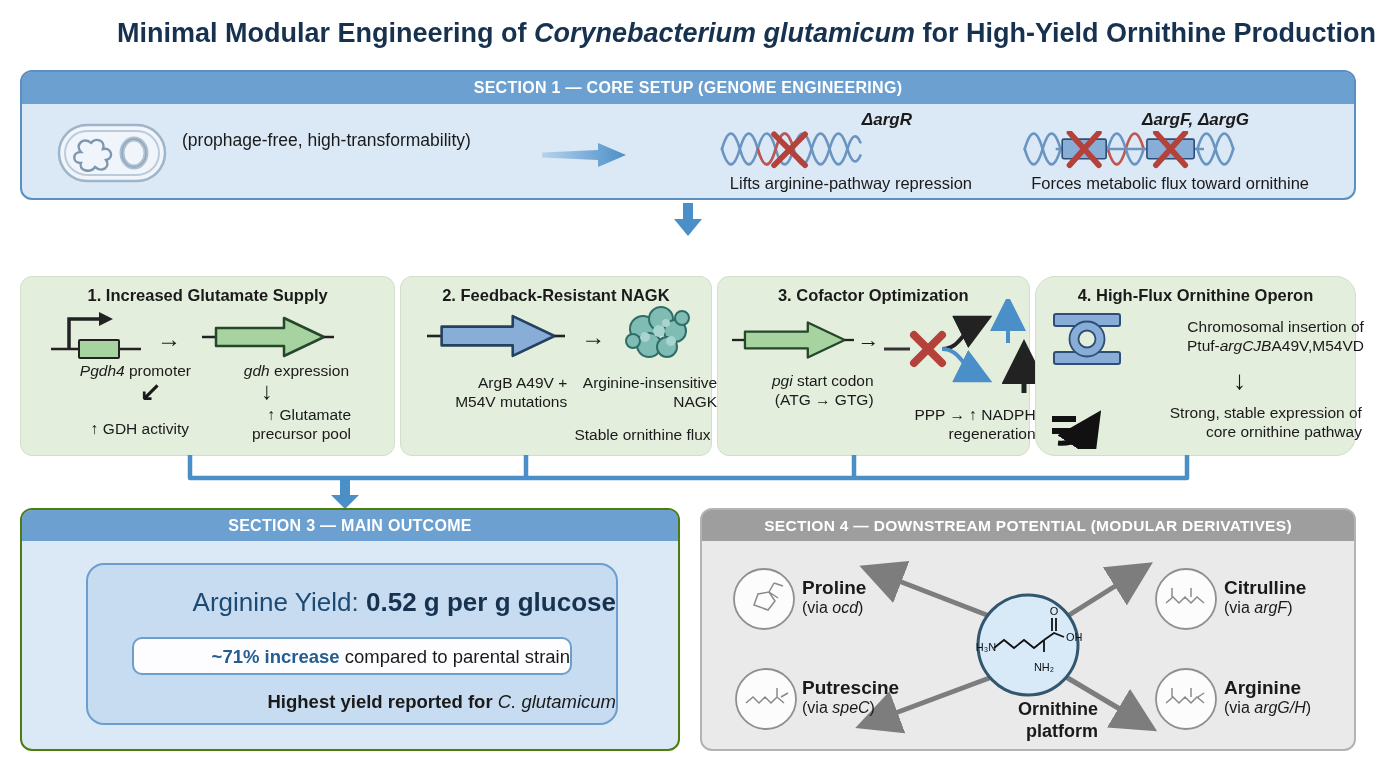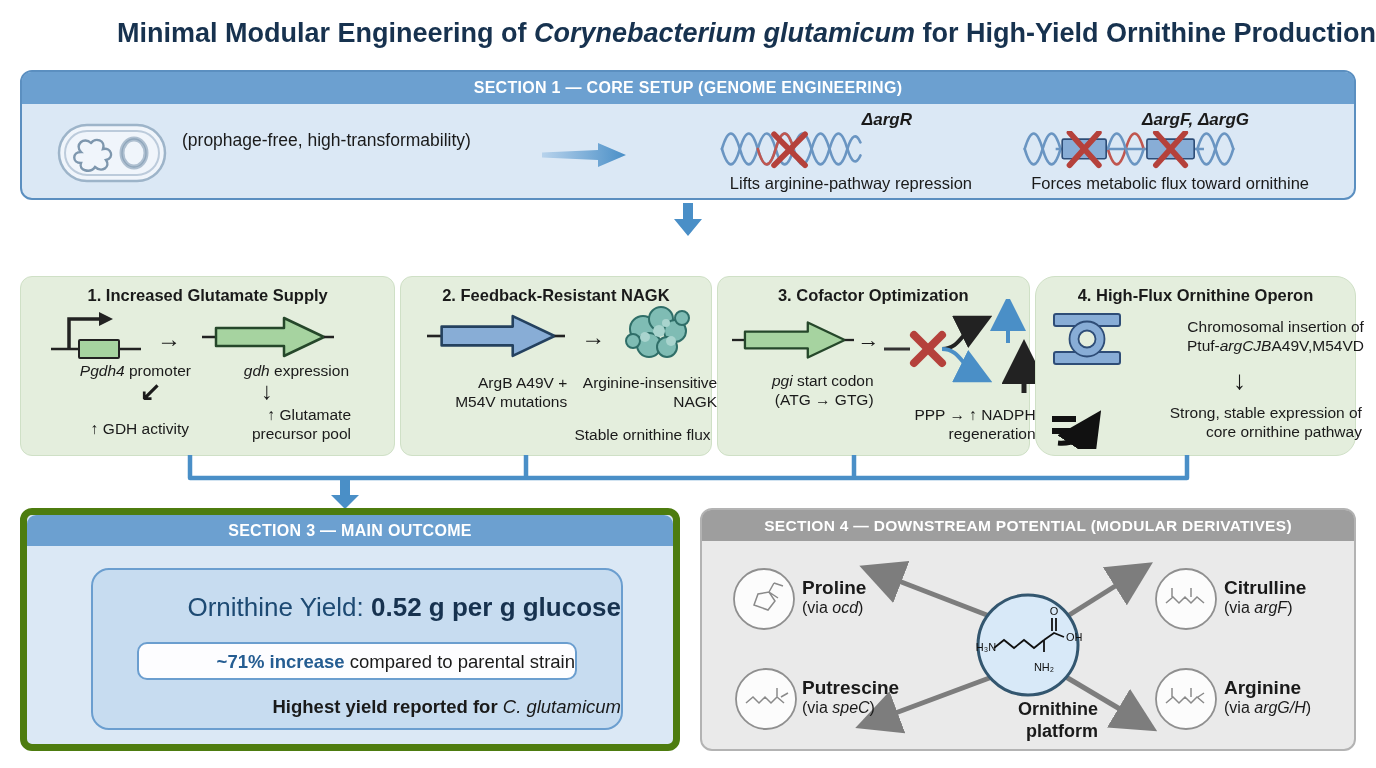--- a/index.html
+++ b/index.html
@@ -11,21 +11,21 @@
   .it{font-style:italic;}
   .banner{color:#fff;font-weight:bold;text-align:center;font-size:16px;line-height:32px;letter-spacing:.3px;}
   .sec1{left:20px;top:70px;width:1336px;height:130px;background:#dbe8f5;border:2px solid #5b8fc0;border-radius:12px;box-sizing:border-box;}
   .sec1 .banner{background:#6ca0d0;border-radius:9px 9px 0 0;height:32px;}
   .sec1-body{position:relative;width:100%;height:94px;}
   .sec2banner{left:20px;top:240px;width:1336px;height:31px;background:#79b477;border-radius:10px 10px 3px 3px;}
   .cards{left:20px;top:276px;width:1336px;height:180px;display:flex;gap:5px;}
   .card{position:relative;background:#e4eedd;border:1px solid #cfe0c6;border-radius:12px;box-sizing:border-box;}
   .card-title{position:absolute;top:9px;left:0;width:100%;text-align:center;font-weight:bold;font-size:16.5px;}
   .lbl{font-size:15.5px;line-height:1.25;}
-  .sec3{left:20px;top:508px;width:660px;height:243px;background:#dbe8f5;border:7px solid #4d7c0f;border-radius:12px;box-sizing:border-box;}
+  .sec3{left:20px;top:508px;width:660px;height:243px;background:#dbe8f5;border:2px solid #4d7c0f;border-radius:12px;box-sizing:border-box;}
   .sec3 .banner{background:#6ca0d0;border-radius:9px 9px 0 0;height:31px;line-height:31px;}
   .sec3-body{position:relative;width:100%;height:206px;}
   .sec4{left:700px;top:508px;width:656px;height:243px;background:#eaeaea;border:2px solid #b3b3b3;border-radius:12px;box-sizing:border-box;}
   .sec4 .banner{background:#9e9e9e;border-radius:9px 9px 0 0;height:31px;line-height:31px;font-size:15.5px;}
   .sec4-body{position:relative;width:100%;height:206px;}
   .arrow-glyph{font-weight:bold;color:#1a1a1a;}
   .navy{color:#17324f;}
   .compound-name{font-size:19px;font-weight:bold;}
   .compound-via{font-size:16px;}
   svg{display:block;}
@@ -269,21 +269,21 @@
       <rect x="340" y="23" width="10" height="18" fill="#4a8fc7"></rect>
       <polygon points="331,40 359,40 345,54" fill="#4a8fc7"></polygon>
     </svg>
   </div>
 
   <div class="abs sec3">
     <div class="banner">SECTION 3 — MAIN OUTCOME</div>
     <div class="sec3-body">
       <div class="abs" style="left:64px;top:22px;width:532px;height:162px;background:#c7dcf0;border:2px solid #6b9ecf;border-radius:18px;box-sizing:border-box;">
         <div class="abs c navy" style="left:0;top:22px;width:100%;font-size:26px;">
-          <span style="color:#1d4a73;">Ornithine Yield: </span><span class="b">0.52 g per g glucose</span>
+          <span style="color:#1d4a73;">Arginine Yield: </span><span class="b">0.52 g per g glucose</span>
         </div>
         <div class="abs c" style="left:44px;top:72px;width:440px;height:38px;line-height:36px;background:#fdfdff;border:2px solid #6b9ecf;border-radius:10px;box-sizing:border-box;font-size:18.5px;">
           <span class="b" style="color:#255d92;">~71% increase</span><span> compared to parental strain</span>
         </div>
         <div class="abs c" style="left:0;top:126px;width:100%;font-size:18.5px;">
           <span class="b">Highest yield reported for </span><span class="it">C. glutamicum</span>
         </div>
       </div>
     </div>
   </div>

